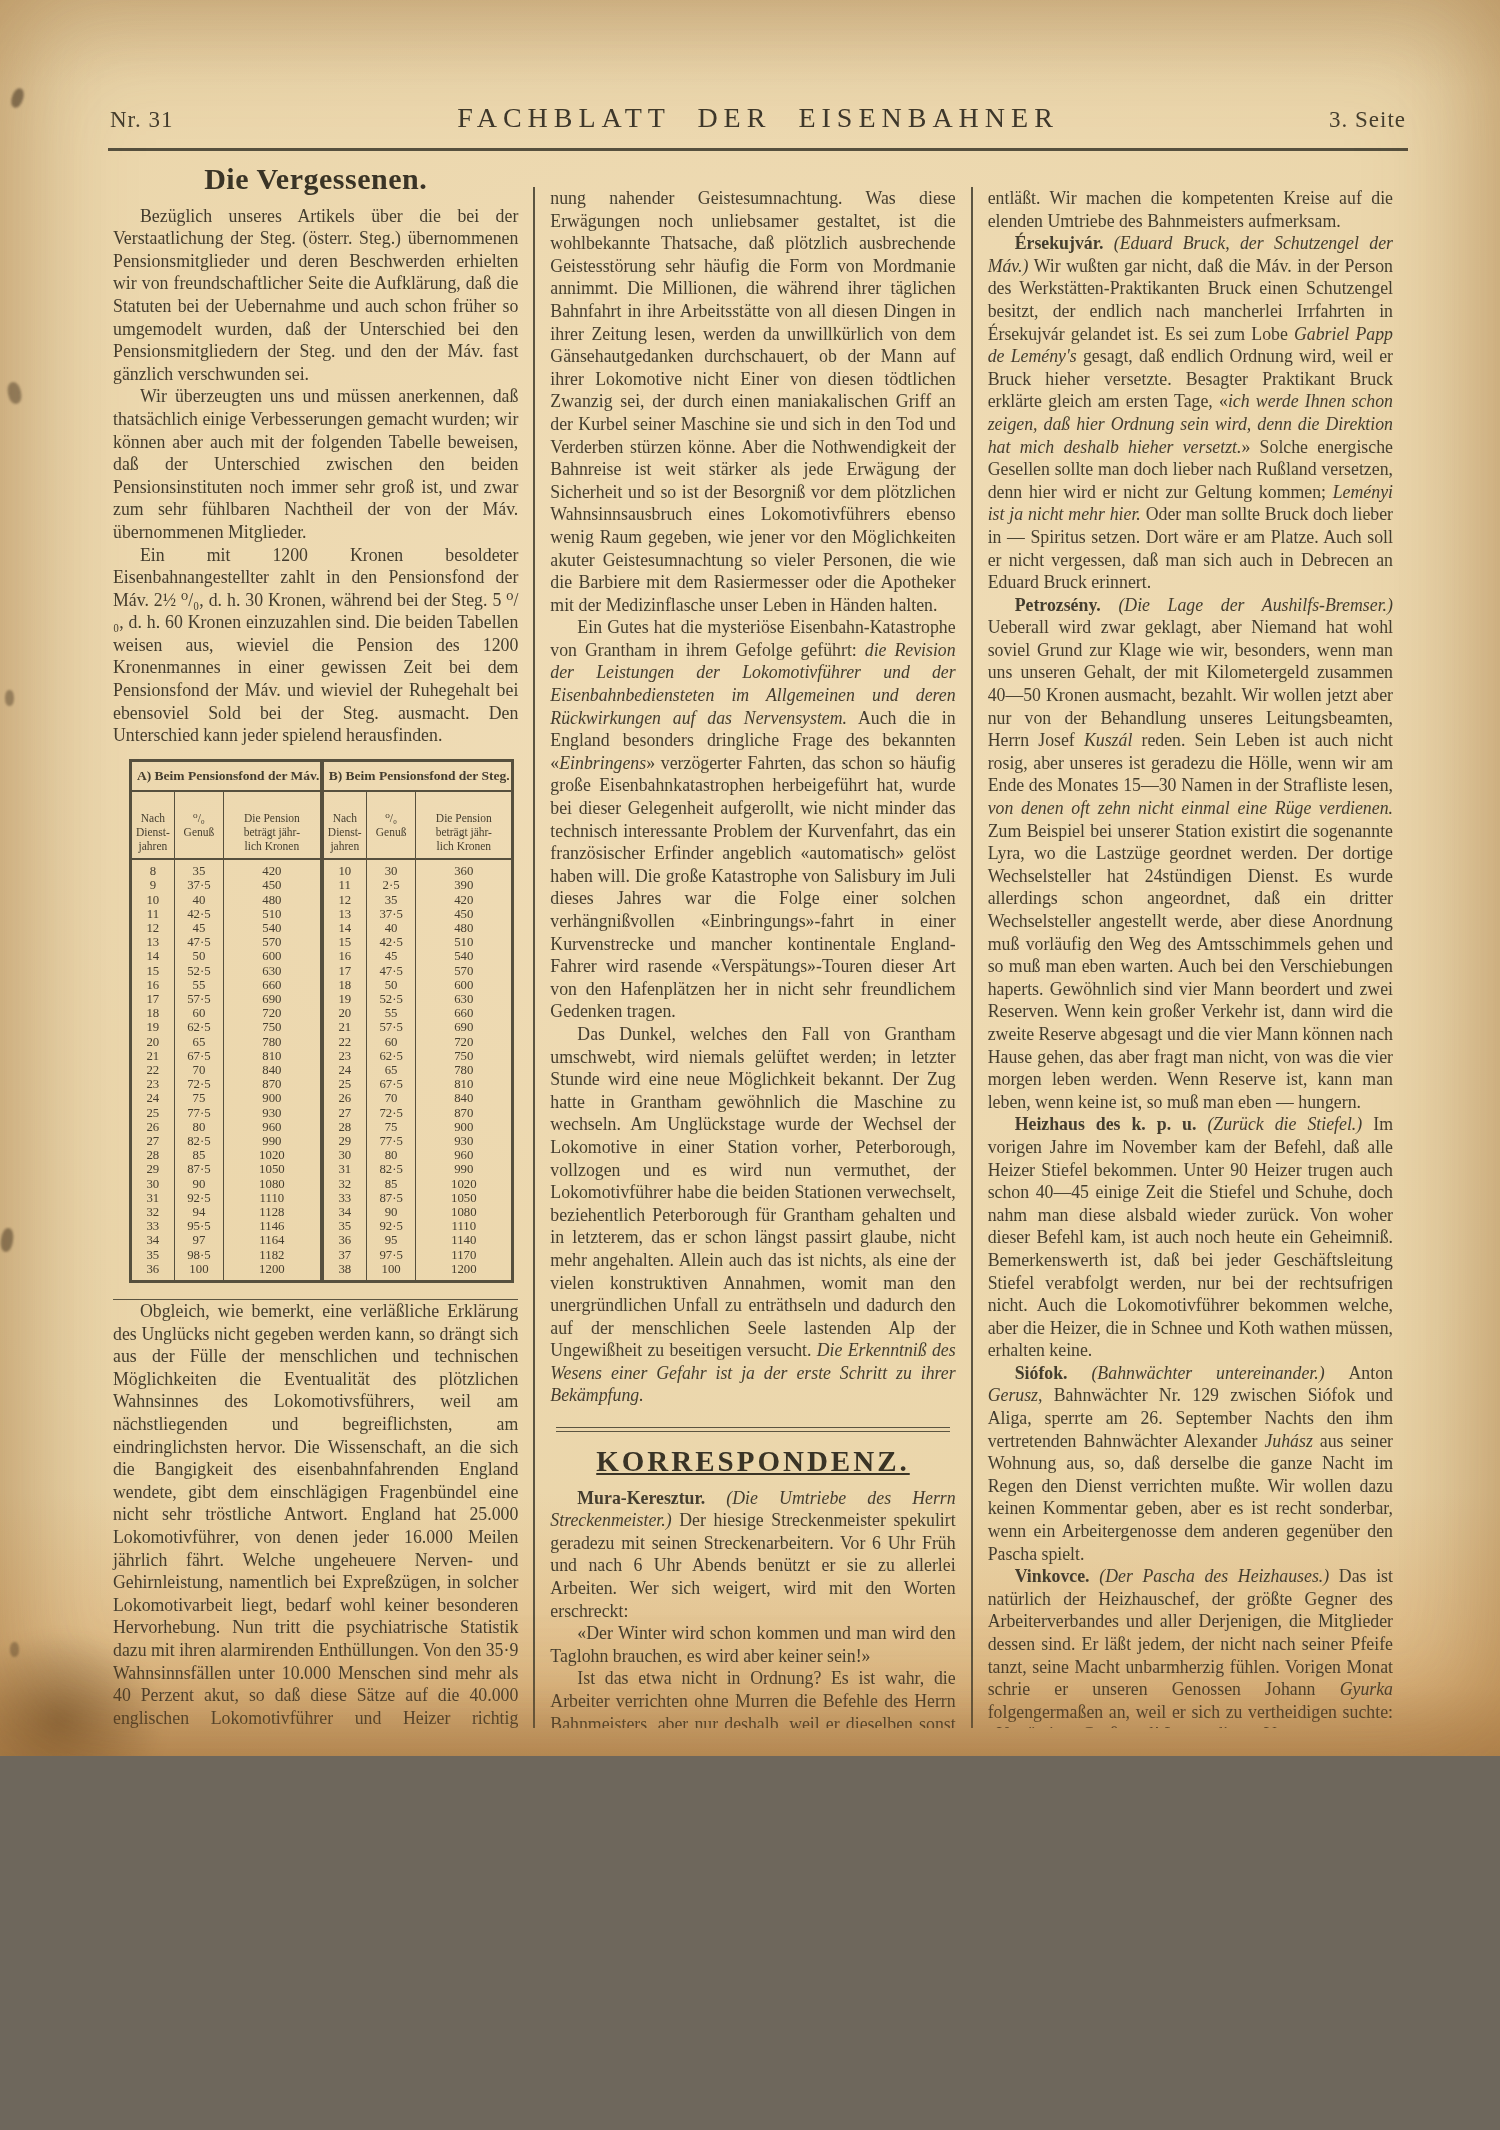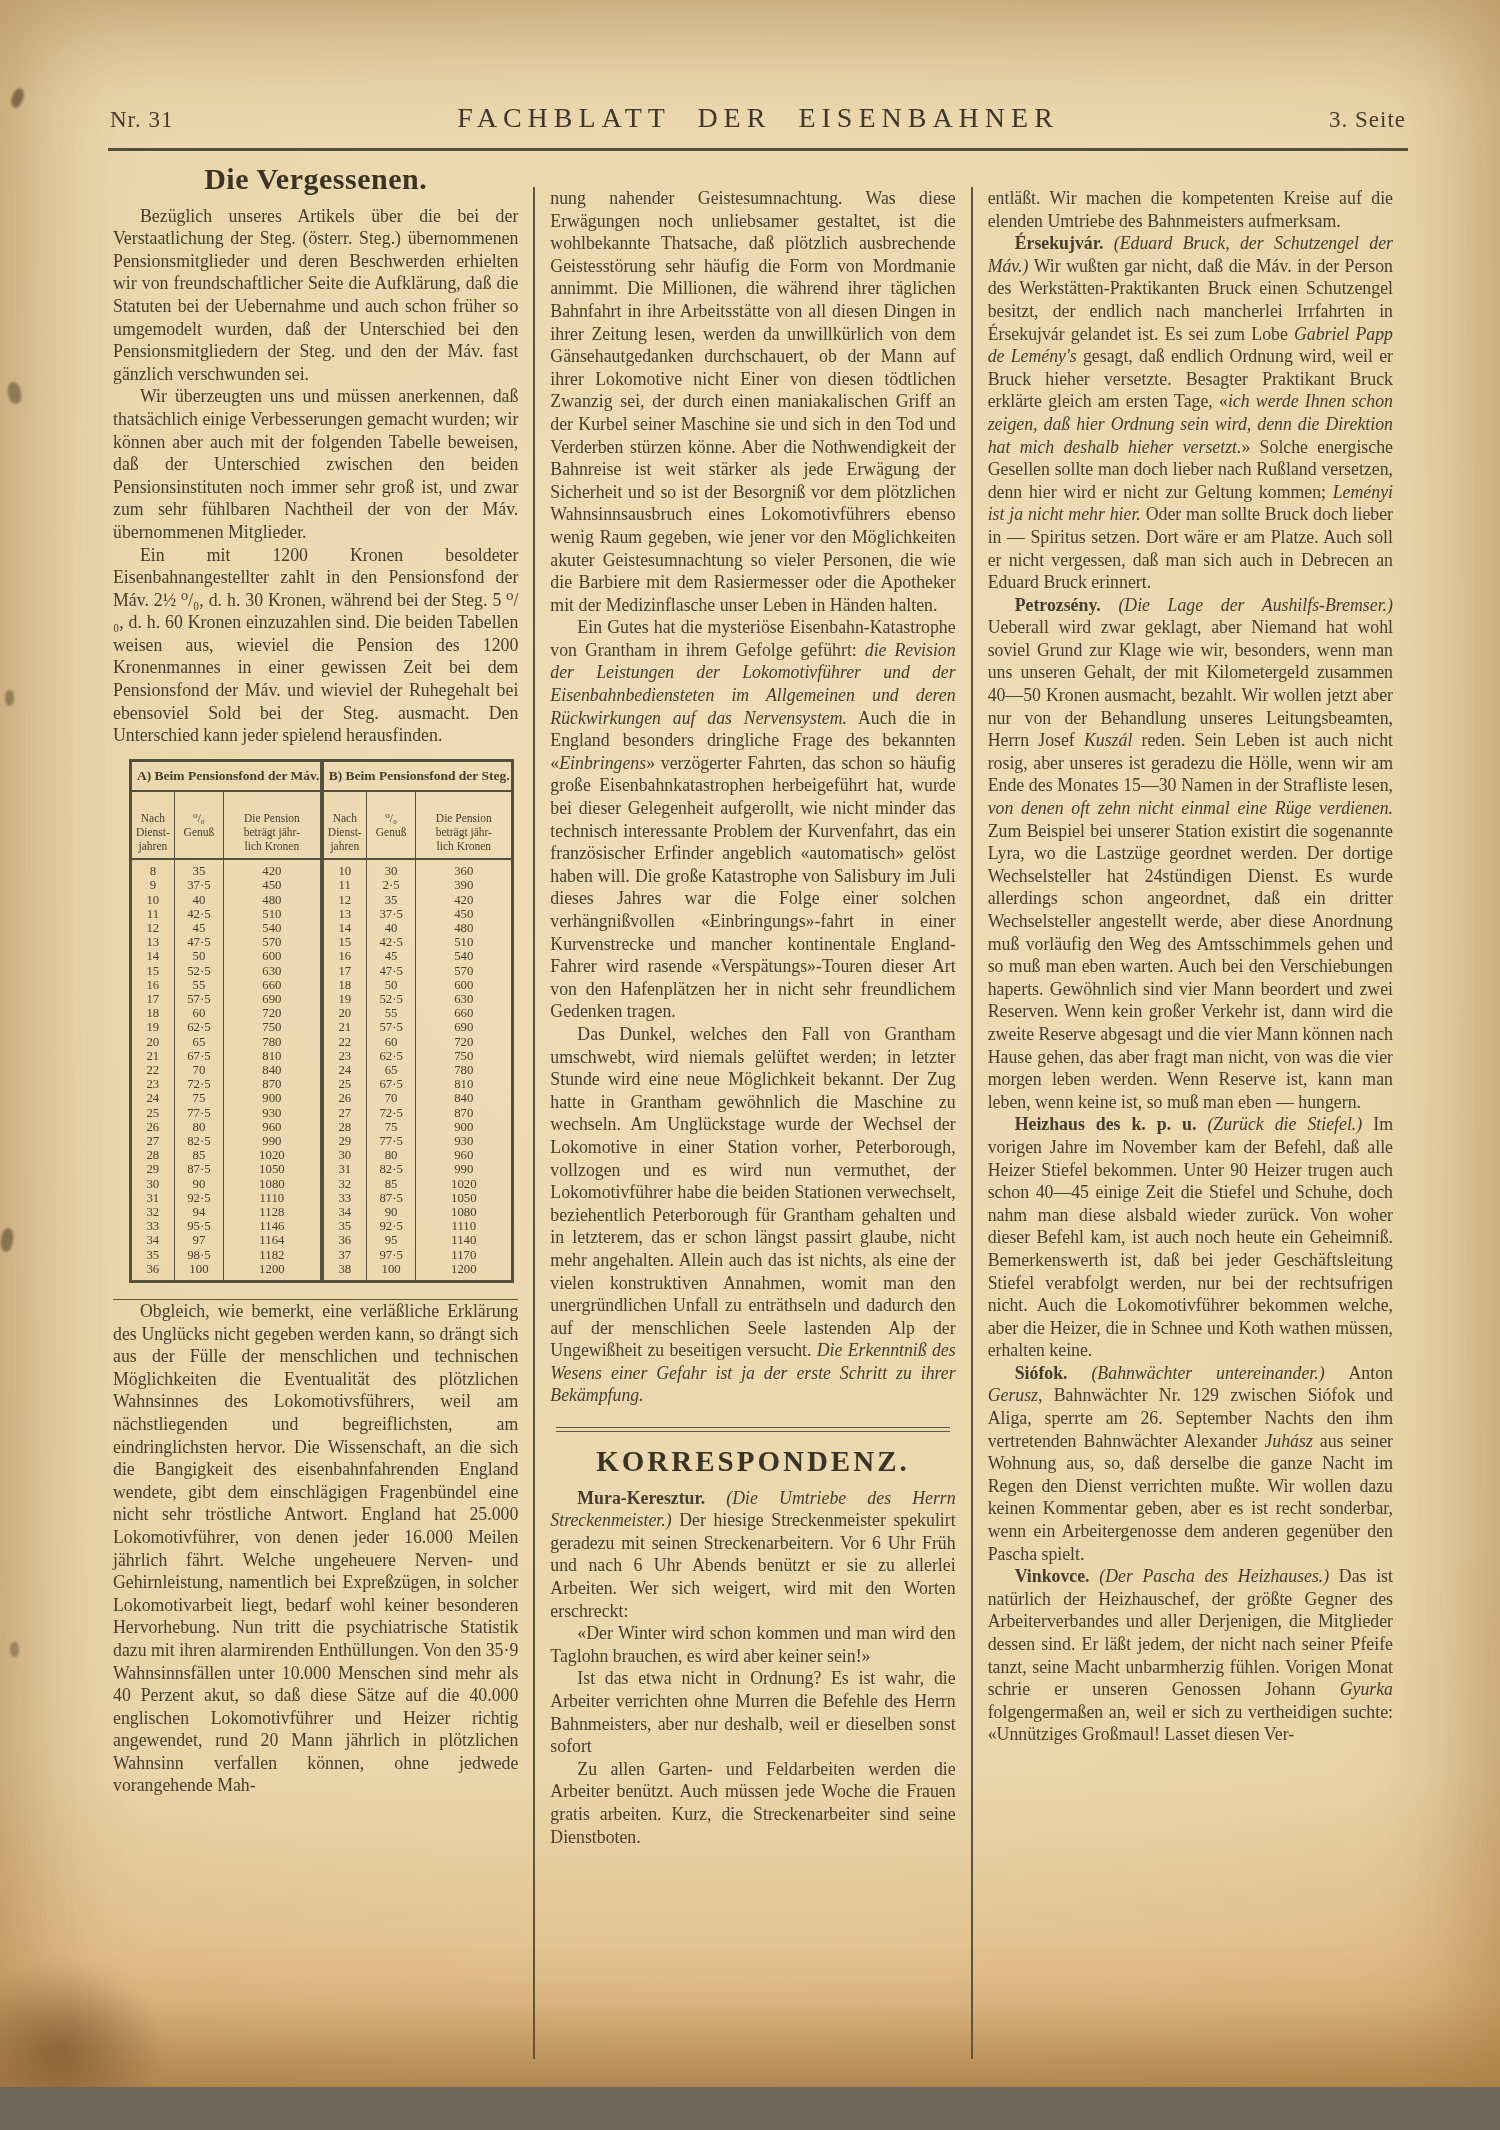--- a/index.html
+++ b/index.html
@@ -1,17 +1,17 @@
 <!DOCTYPE html>
 <html><head>
 <meta charset="utf-8">
 <style>
   html,body{margin:0;padding:0;background:#6e675c;}
   .page{
-    position:relative;width:1500px;height:2087px;margin:0 auto;overflow:hidden;
+    position:relative;width:1500px;height:1756px;margin:0 auto;overflow:hidden;
     font-family:"Liberation Serif","DejaVu Serif",serif;color:#443d2e;
     background:
       linear-gradient(180deg, rgba(140,85,30,.08) 0%, rgba(0,0,0,0) 5%, rgba(0,0,0,0) 85%, rgba(196,120,45,.25) 96%, rgba(150,85,25,.38) 100%),
       radial-gradient(130% 110% at 48% 38%, #f0ddb8 0%, #ead5a9 50%, #e2c headache 0%, #e0c392 80%, #cfa76f 100%),
       #e7d2a4;
     background:
       linear-gradient(180deg, rgba(140,85,30,.08) 0%, rgba(0,0,0,0) 5%, rgba(0,0,0,0) 85%, rgba(196,120,45,.25) 96%, rgba(150,85,25,.38) 100%),
       radial-gradient(130% 110% at 48% 38%, #f0ddb8 0%, #ead5a9 50%, #e0c392 80%, #cfa76f 100%);
   }
   .vignette{position:absolute;inset:0;pointer-events:none;z-index:9;
@@ -31,21 +31,21 @@
   p.para{margin:0;text-indent:27px;}
   p.para.noind{text-indent:0;}
   .it{font-style:italic;}
   .bd{font-weight:bold;}
   
   .h1{font-size:30px;font-weight:bold;text-align:center;margin:4px 0 14px;letter-spacing:.5px;color:#3a3426;}
   .h2{display:block;position:relative;margin:20px 0 12px;color:#3a3426;}
   .h2-l1,.h2-l2{display:block;font-size:28px;font-weight:bold;text-align:center;line-height:1.3;}
   .schluss{position:absolute;right:0;bottom:4px;font-size:17px;font-weight:normal;letter-spacing:0;color:#443d2e;}
   .korr-sep{height:3px;border-top:1px solid #5b5441;border-bottom:1px solid #5b5441;margin:20px 6px 0;}
-  .korr-title{font-size:29px;font-weight:bold;text-align:center;letter-spacing:3px;margin:18px 0 14px;color:#3a3426;}
+  .korr-title{font-size:29px;font-weight:bold;text-align:center;letter-spacing:3px;margin:18px 0 14px;color:#3a3426;text-decoration:underline;}
   .section-rule{height:1px;background:#5b5441;margin:16px 0 0;}
   
   .table-block{margin:12px 4px 0 10px;}
   .pension-wrap{display:flex;border-top:3px solid #56503e;border-bottom:3px solid #56503e;margin-left:6px;}
   .pension-wrap table{border-collapse:collapse;width:50%;table-layout:fixed;color:#443d2e;}
   .t-left{border-left:3px solid #56503e;border-right:2px solid #56503e;}
   .t-right{border-left:2px solid #56503e;border-right:3px solid #56503e;}
   col.w1{width:23%;} col.w2{width:26%;} col.w3{width:51%;}
   th.t-title{font-size:13.5px;font-weight:bold;text-align:left;padding:3px 2px 3px 5px;
     border-bottom:2px solid #56503e;white-space:nowrap;overflow:hidden;}

